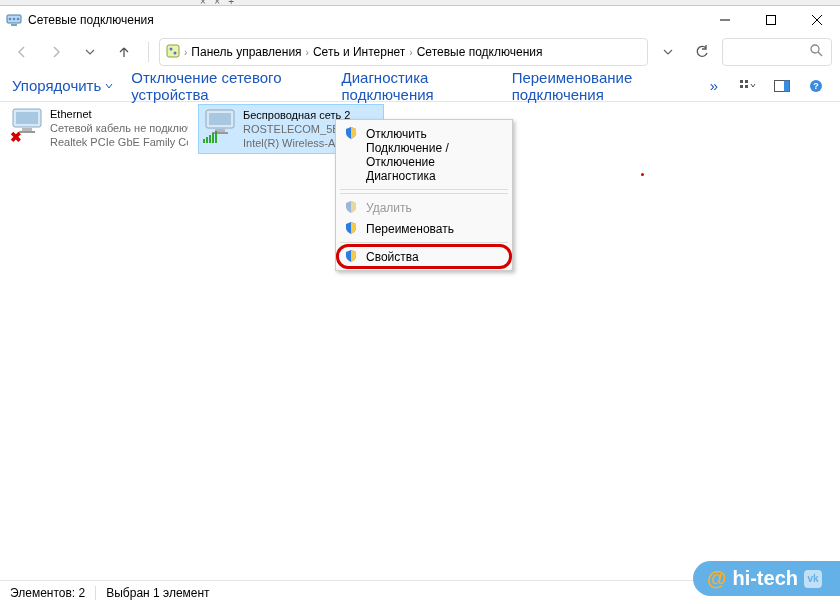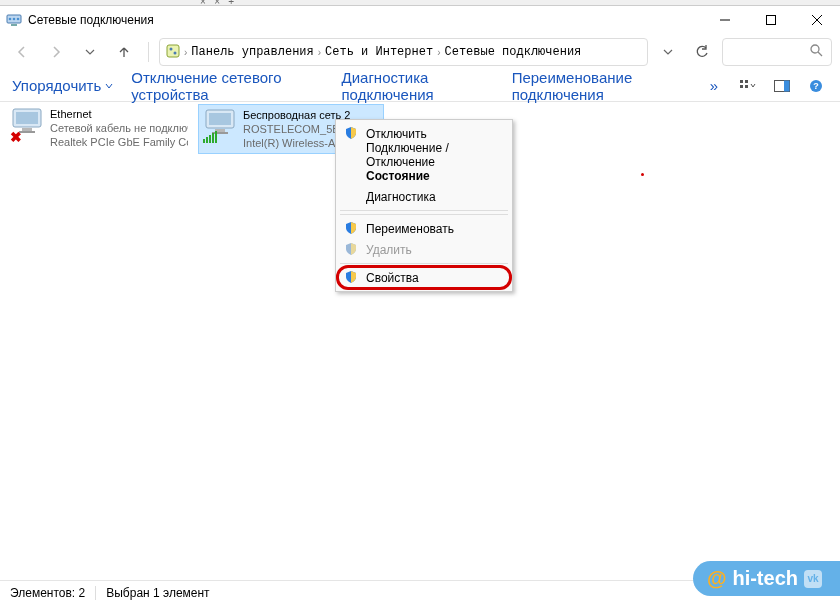--- a/index.html
+++ b/index.html
@@ -18,21 +18,21 @@
 .winbtns { display: flex; }
 .winbtn { width: 46px; height: 28px; display: flex; align-items: center; justify-content: center; }
 .winbtn svg { width: 10px; height: 10px; }
 
 
 .navbar { display: flex; align-items: center; height: 36px; padding: 0 8px; gap: 6px; }
 .navbtn { width: 28px; height: 28px; display: flex; align-items: center; justify-content: center; border-radius: 4px; color: #555; }
 .navbtn.disabled { color: #bbb; }
 .sep { width: 1px; height: 20px; background: #ddd; margin: 0 4px; }
 .address { flex: 1; display: flex; align-items: center; border: 1px solid #ddd; border-radius: 4px; height: 28px; padding: 0 6px; gap: 4px; }
-.address .seg { font-size: 12px; color: #000; font-family: Liberation Mono, monospace; }
+.address .seg { font-size: 12px; color: #000; }
 .address .chev { color: #888; font-size: 10px; }
 .dropbtn, .refreshbtn { width: 28px; height: 28px; display:flex; align-items:center; justify-content:center; }
 .searchbox { width: 110px; height: 28px; border: 1px solid #ddd; border-radius: 4px; display:flex; align-items:center; justify-content:flex-end; padding-right:8px; color:#888; }
 
 
 .toolbar { display: flex; align-items: center; height: 32px; padding: 0 12px; gap: 18px; border-bottom: 1px solid #e5e5e5; position: relative; }
 .toolbar .titem { font-size: 15px; color: #1a56bd; display:flex; align-items:center; gap:4px; }
 .toolbar .right { margin-left: auto; display:flex; align-items:center; gap:10px; }
 .viewbtn { width:24px; height:24px; display:flex; align-items:center; justify-content:center; color:#555; }
 
@@ -249,41 +249,38 @@
     <div class="ctxitem">
       <span class="shield"><svg viewBox="0 0 14 14">
             <path d="M7 1 L12 3 V7 C12 10 9 12 7 13 C5 12 2 10 2 7 V3 Z" fill="#2a7de1"></path>
             <path d="M7 1 L12 3 V7 C12 10 9 12 7 13 V1 Z" fill="#f7c94b"></path>
           </svg></span>
       <span>Отключить</span>
     </div>
     <div class="ctxitem">
         <span>Подключение / Отключение</span>
       </div>
-    <div class="ctxitem bold">
-        <span>Состояние</span>
-      </div>
     <div class="ctxitem">
         <span>Диагностика</span>
       </div>
     <div class="ctxsep"></div>
     <div class="ctxsep"></div>
+    <div class="ctxitem disabled">
+      <span class="shield"><svg viewBox="0 0 14 14">
+            <path d="M7 1 L12 3 V7 C12 10 9 12 7 13 C5 12 2 10 2 7 V3 Z" fill="#9bb8d8"></path>
+            <path d="M7 1 L12 3 V7 C12 10 9 12 7 13 V1 Z" fill="#e8d89b"></path>
+          </svg></span>
+      <span>Удалить</span>
+    </div>
     <div class="ctxitem">
       <span class="shield"><svg viewBox="0 0 14 14">
             <path d="M7 1 L12 3 V7 C12 10 9 12 7 13 C5 12 2 10 2 7 V3 Z" fill="#2a7de1"></path>
             <path d="M7 1 L12 3 V7 C12 10 9 12 7 13 V1 Z" fill="#f7c94b"></path>
           </svg></span>
       <span>Переименовать</span>
-    </div>
-    <div class="ctxitem disabled">
-      <span class="shield"><svg viewBox="0 0 14 14">
-            <path d="M7 1 L12 3 V7 C12 10 9 12 7 13 C5 12 2 10 2 7 V3 Z" fill="#9bb8d8"></path>
-            <path d="M7 1 L12 3 V7 C12 10 9 12 7 13 V1 Z" fill="#e8d89b"></path>
-          </svg></span>
-      <span>Удалить</span>
     </div>
     <div class="ctxsep"></div>
     <div class="ctxitem highlighted">
       <span class="shield"><svg viewBox="0 0 14 14">
             <path d="M7 1 L12 3 V7 C12 10 9 12 7 13 C5 12 2 10 2 7 V3 Z" fill="#2a7de1"></path>
             <path d="M7 1 L12 3 V7 C12 10 9 12 7 13 V1 Z" fill="#f7c94b"></path>
           </svg></span>
       <span>Свойства</span>
     </div>
   </div>

